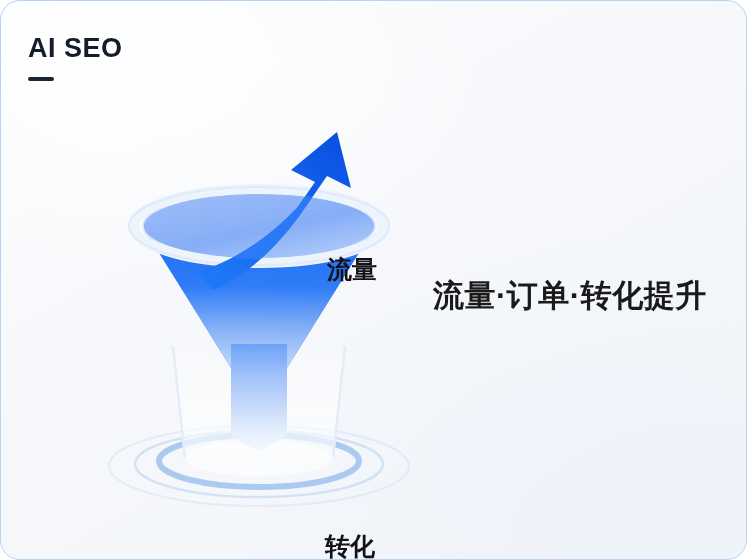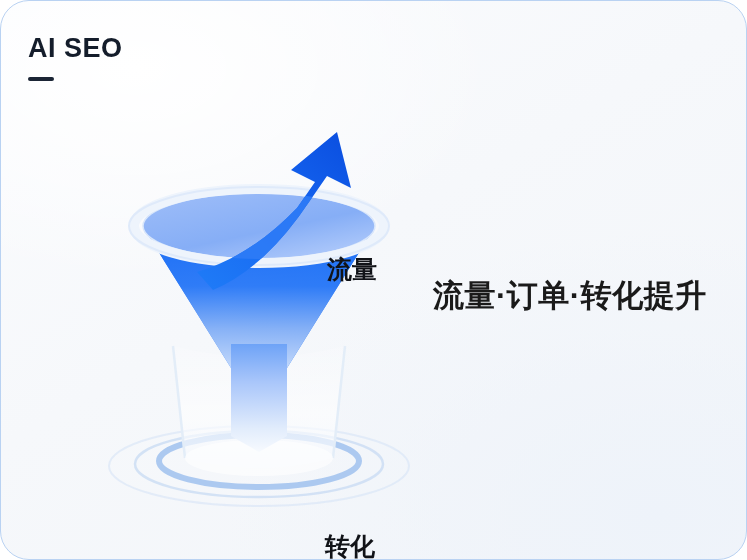--- a/index.html
+++ b/index.html
@@ -13,21 +13,21 @@
     overflow: hidden;
     font-family: "Liberation Sans", "DejaVu Sans", sans-serif;
   }
 
   #slide {
     position: relative;
     width: 747px;
     height: 560px;
     box-sizing: border-box;
     border: 1.5px solid #b9d2f2;
-    border-radius: 29px;
+    border-radius: 20px;
     background:
       radial-gradient(ellipse 70% 55% at 18% 12%, #ffffff 0%, rgba(255,255,255,0) 70%),
       radial-gradient(ellipse 80% 70% at 88% 92%, #eef3fa 0%, rgba(238,243,250,0) 72%),
       linear-gradient(150deg, #fbfcfe 0%, #f6f8fb 45%, #f2f5f9 100%);
     overflow: hidden;
   }
 
   
   #title-block {
     position: absolute;

